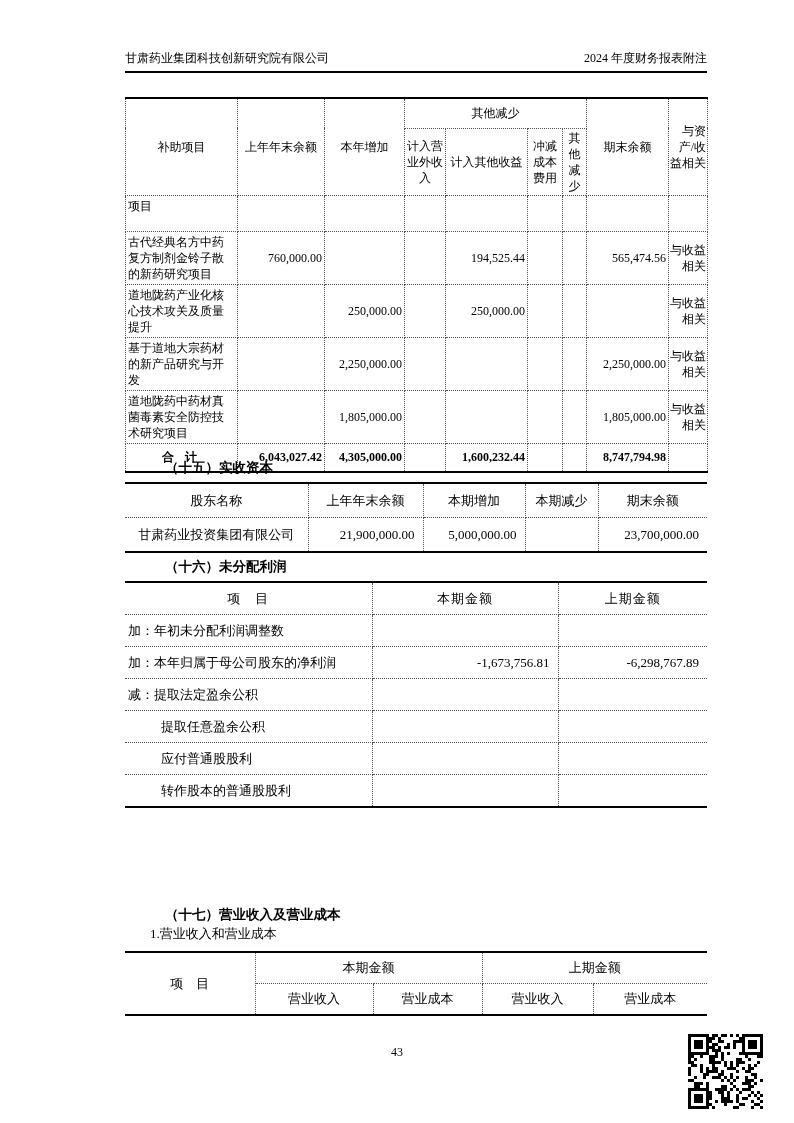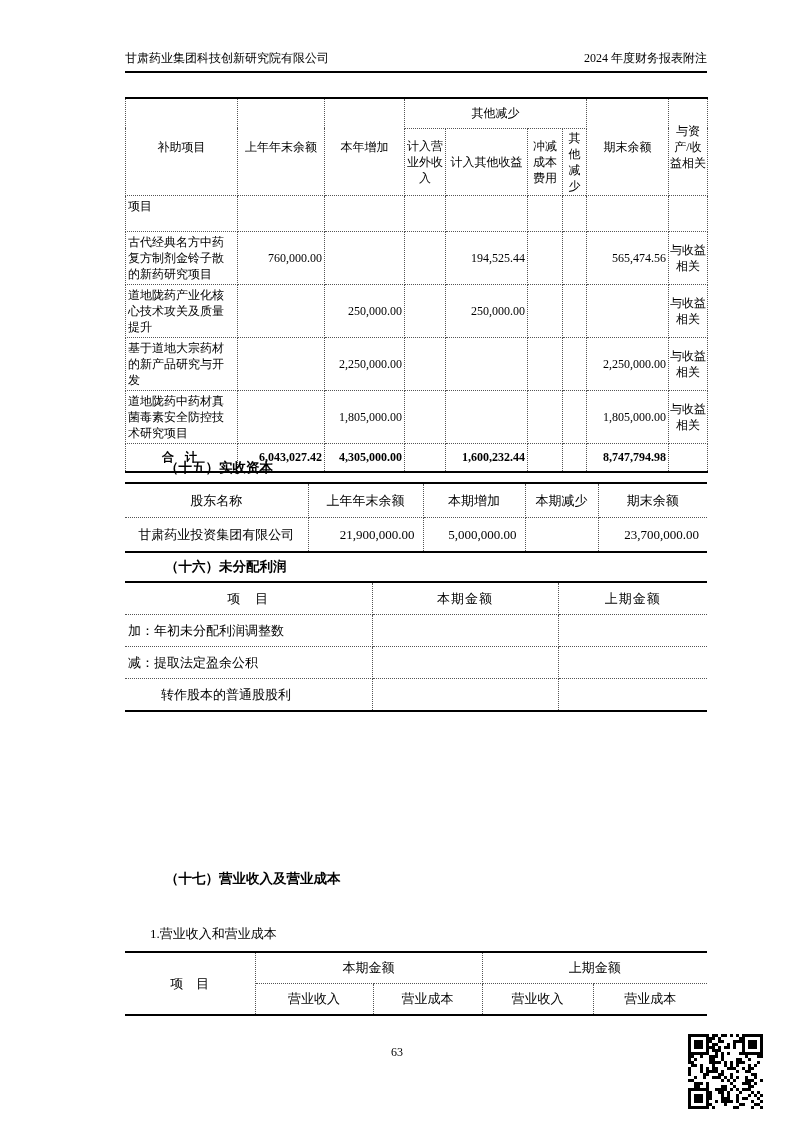--- a/index.html
+++ b/index.html
@@ -17,21 +17,21 @@
   table{border-collapse:collapse;table-layout:fixed;width:582px;}
   td,th{font-weight:normal;vertical-align:middle;overflow:hidden;}
 
   
   .t1{position:absolute;left:125px;top:97px;border-top:2.5px solid #000;border-bottom:2.5px solid #000;}
   .t1 th,.t1 td{border:1px dotted #555;font-size:12px;line-height:16px;padding:1px;}
   .t1 th{text-align:center;}
   .t1 .h1{height:30px;}
   .t1 .proj{text-align:left;word-break:break-all;padding:2px 2px;}
   .t1 .num{text-align:right;padding-right:2px;white-space:nowrap;}
-  .t1 .rel{text-align:center;word-break:break-all;}
+  .t1 .rel{text-align:right;word-break:break-all;}
   .t1 .grouprow td{height:31px;vertical-align:top;}
   .t1 .totalrow td{height:25px;font-weight:bold;}
   .t1 .totalrow .lbl{text-align:center;letter-spacing:4px;}
 
   
   .sec-title{position:absolute;left:165px;font-size:13.5px;font-weight:bold;}
   .sub-title{position:absolute;left:150px;font-size:13px;}
 
   
   .t2{position:absolute;left:125px;top:482px;border-top:2.5px solid #000;border-bottom:2.5px solid #000;}
@@ -212,33 +212,48 @@
         <th>上期金额</th>
       </tr>
     </thead>
     <tbody>
       <tr>
         <td class="item">加：年初未分配利润调整数</td>
         <td class="num"></td>
         <td class="num"></td>
       </tr>
       <tr>
+        <td class="item">加：本年归属于母公司股东的净利润</td>
+        <td class="num">-1,673,756.81</td>
+        <td class="num">-6,298,767.89</td>
+      </tr>
+      <tr>
         <td class="item">减：提取法定盈余公积</td>
+        <td class="num"></td>
+        <td class="num"></td>
+      </tr>
+      <tr>
+        <td class="item indent">提取任意盈余公积</td>
+        <td class="num"></td>
+        <td class="num"></td>
+      </tr>
+      <tr>
+        <td class="item indent">应付普通股股利</td>
         <td class="num"></td>
         <td class="num"></td>
       </tr>
       <tr>
         <td class="item indent">转作股本的普通股股利</td>
         <td class="num"></td>
         <td class="num"></td>
       </tr>
     </tbody>
   </table>
 
-  <div class="sec-title" style="top:870px">（十七）营业收入及营业成本</div>
+  <div class="sec-title" style="top:906px">（十七）营业收入及营业成本</div>
   <div class="sub-title" style="top:925px">1.营业收入和营业成本</div>
   <table class="t4">
     <colgroup>
       <col style="width:130px">
         <col style="width:118px">
         <col style="width:109px">
       <col style="width:111px">
         <col style="width:114px">
     </colgroup>
     <thead>
@@ -249,21 +264,21 @@
       </tr>
       <tr>
         <th>营业收入</th>
         <th>营业成本</th>
         <th>营业收入</th>
         <th>营业成本</th>
       </tr>
     </thead>
   </table>
 
-  <div class="page-number">63</div>
+  <div class="page-number">43</div>
   <div class="qr" style="position: absolute;">
       <i style="position:absolute;left:0px;top:0px;width:3px;height:3px;background:#000"></i>
       <i style="position:absolute;left:3px;top:0px;width:3px;height:3px;background:#000"></i>
       <i style="position:absolute;left:6px;top:0px;width:3px;height:3px;background:#000"></i>
       <i style="position:absolute;left:9px;top:0px;width:3px;height:3px;background:#000"></i>
       <i style="position:absolute;left:12px;top:0px;width:3px;height:3px;background:#000"></i>
       <i style="position:absolute;left:15px;top:0px;width:3px;height:3px;background:#000"></i>
       <i style="position:absolute;left:18px;top:0px;width:3px;height:3px;background:#000"></i>
       <i style="position:absolute;left:24px;top:0px;width:3px;height:3px;background:#000"></i>
       <i style="position:absolute;left:27px;top:0px;width:3px;height:3px;background:#000"></i>

